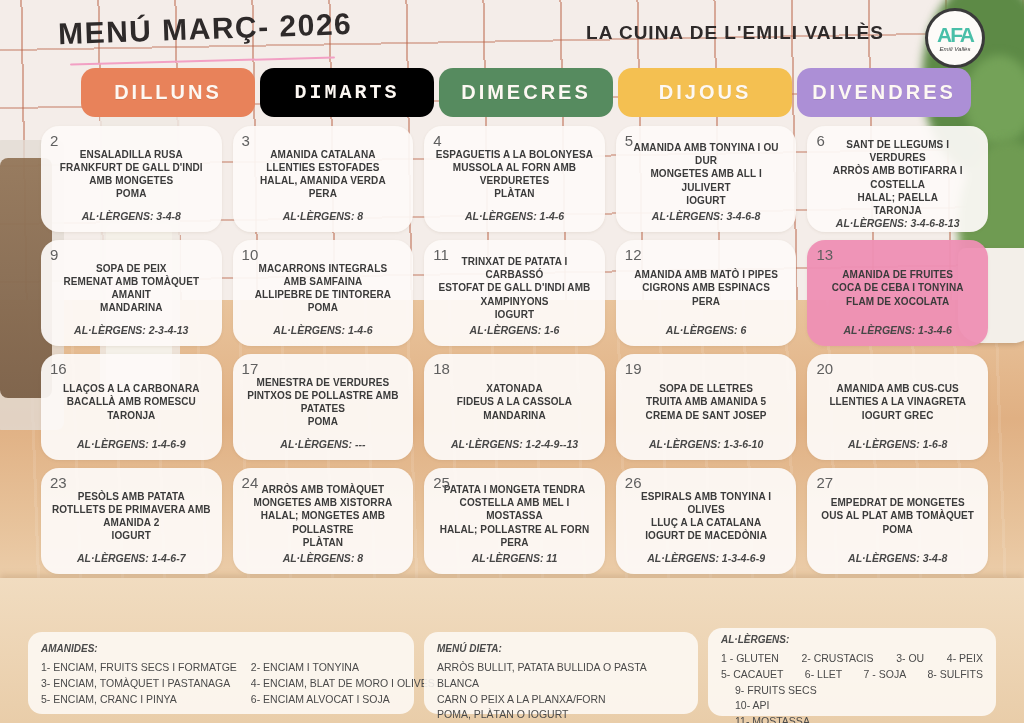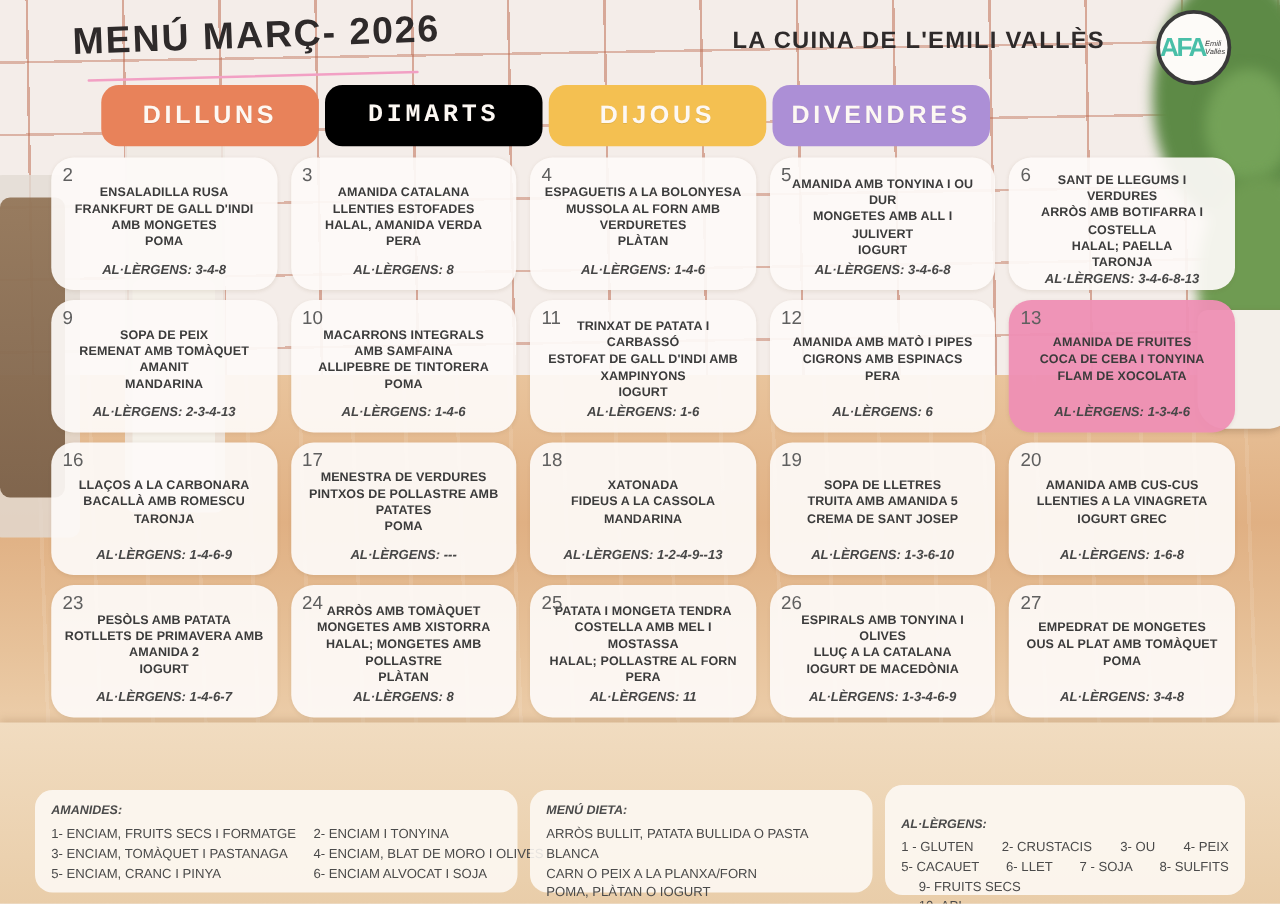--- a/index.html
+++ b/index.html
@@ -38,21 +38,21 @@
     background:#f3efe9; border-radius:8px 8px 22px 22px; box-shadow:-2px 2px 5px rgba(120,90,60,.3); }
 
   
   .title { position:absolute; left:58px; top:12px; font-size:30px; font-weight:800; color:#2e2a2a;
     letter-spacing:1.5px; transform:rotate(-2deg); white-space:nowrap; }
   .title-underline { position:absolute; left:70px; top:60px; width:265px; height:2px;
     background:#f2a0c4; transform:rotate(-1.5deg); border-radius:2px; }
   .school { position:absolute; left:560px; top:22px; width:350px; text-align:center; font-size:19px;
     font-weight:800; color:#2e2a2a; letter-spacing:1px; white-space:nowrap; }
   .logo { position:absolute; left:925px; top:8px; width:60px; height:60px; border-radius:50%;
-    background:#fdfbf8; border:3px solid #3a3a3a; display:flex; 
+    background:#fdfbf8; border:3px solid #3a3a3a; display:flex; flex-direction:column;
     align-items:center; justify-content:center; }
   .logo .afa { font-size:21px; font-weight:800; color:#49bfa8; letter-spacing:-2px; line-height:1; }
   .logo .sub { font-size:6px; font-style:italic; color:#3a3a3a; margin-top:1px; }
 
   
   .pills { position:absolute; left:41px; top:68px; width:930px; display:grid;
     grid-template-columns:repeat(5,1fr); column-gap:5px;padding-left:40px; }
   .pill { height:49px; border-radius:14px; display:flex; align-items:center; justify-content:center;
     color:#fdf8f3; font-size:20px; font-weight:800; letter-spacing:3px;
     text-shadow:0 1px 0 rgba(0,0,0,.08); }
@@ -72,21 +72,21 @@
   .card .alg { text-align:center; font-size:10.5px; font-style:italic; font-weight:bold;
     color:#474747; padding-bottom:3px; }
 
   
   .fbox { position:absolute; background:rgba(253,249,245,.88); border-radius:14px;
     padding:9px 13px; color:#4a4a4a; font-size:10.5px; line-height:1.5; }
   .fbox .ftitle { font-style:italic; font-weight:bold; margin-bottom:4px; font-size:10px; }
   .fbox-amanides { left:28px; top:632px; width:386px; height:82px; }
   .amanides-grid { display:grid; grid-template-columns:max-content max-content; column-gap:14px; }
   .fbox-dieta { left:424px; top:632px; width:274px; height:82px; }
-  .fbox-allergens { left:708px; top:628px; width:288px; height:88px; padding-top:24px; }
+  .fbox-allergens { left:708px; top:628px; width:288px; height:88px; padding-top:4px; }
   .alg-row { display:flex; justify-content:space-between; }
   .alg-row.narrow { padding:0 14px;flex-direction:column; }
 </style>
 </head>
 <body>
 
 <div id="stage">
 
   <div class="bg-tiles"></div>
   <div class="bg-wood"></div>
@@ -107,20 +107,21 @@
   <div class="title-underline"></div>
   <div class="school">LA CUINA DE L'EMILI VALLÈS</div>
   <div class="logo">
     <span class="afa">AFA</span>
     <span class="sub">Emili Vallès</span>
   </div>
 
   <div class="pills">
       <div class="pill" style="background: rgb(232, 130, 90);">DILLUNS</div>
       <div class="pill" style="background: #000000; font-family: Liberation Mono, monospace;">DIMARTS</div>
+      <div class="pill" style="background: rgb(86, 139, 95);">DIMECRES</div>
       <div class="pill" style="background: rgb(244, 192, 81);">DIJOUS</div>
       <div class="pill" style="background: rgb(172, 143, 214);">DIVENDRES</div>
     </div>
 
   <div class="grid">
       <div class="card">
         <span class="num">2</span>
         <div class="dishes">
           <div>ENSALADILLA RUSA</div>
           <div>FRANKFURT DE GALL D'INDI</div>

